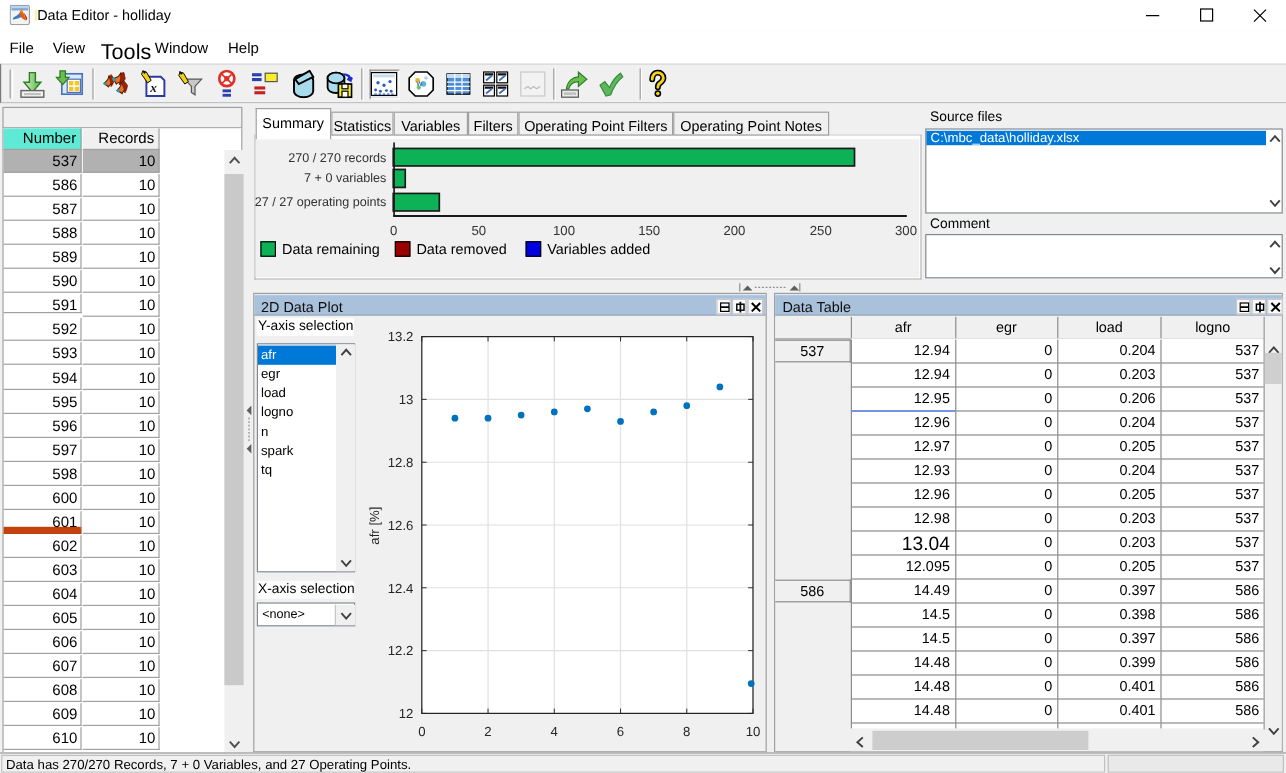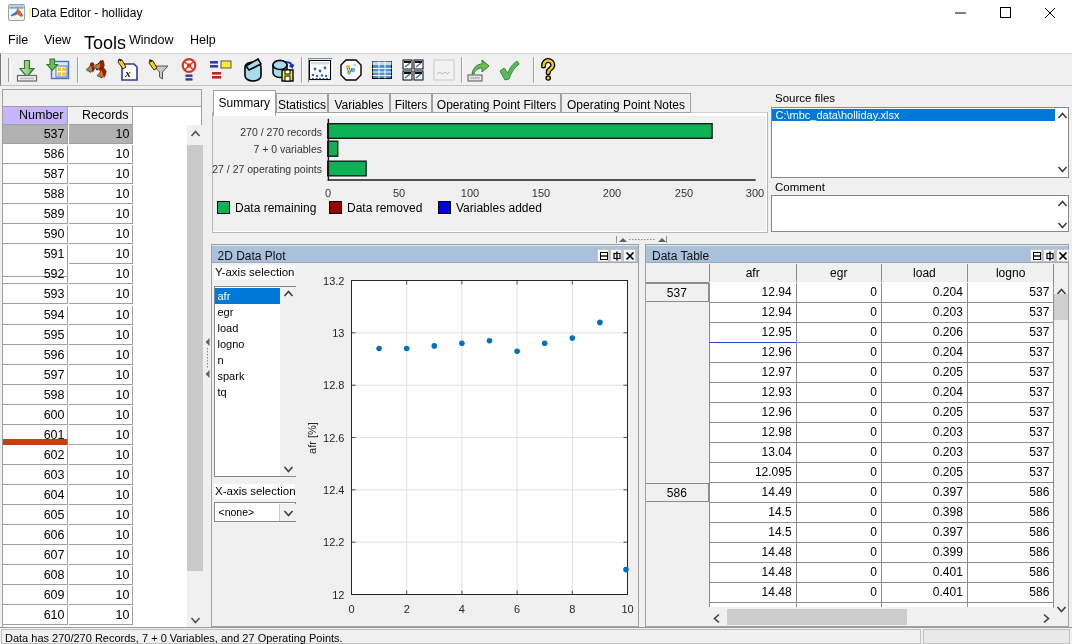--- a/index.html
+++ b/index.html
@@ -173,35 +173,35 @@
 <path d="M7.5 8 C7.5 4.2 10 2.5 12 2.5 C14.8 2.5 16.8 4.6 16.8 7 C16.8 9.4 15.2 10.4 13.8 11.4 C12.5 12.3 12.2 13.2 12.2 14.8" stroke="#f7d117" stroke-width="2.4"></path>
       </g>
 <circle cx="12.2" cy="20" r="2.8" fill="#000"></circle>
       <circle cx="12.2" cy="20" r="1.5" fill="#f7d117"></circle>
     </svg>
   </div>
 <div class="abs" style="left:2px;top:89px;width:200px;height:18px;border:1px solid #a0a0a0;background:#f0f0f0">
     <span class="abs" style="left:4px;top:17px;font-size:12px">Operating Points</span>
   </div>
 <div class="abs" style="left:2px;top:107px;width:200px;height:520px;background:#fff;border-left:1px solid #a0a0a0;border-right:1px solid #a0a0a0">
-    <div class="abs" style="left:0;top:0;width:64.5px;height:18px;background:#c4b5fd;border-right:1px solid #a0a0a0;border-bottom:1px solid #a0a0a0;font-size:12.5px;text-align:right;padding:1px 3px 0 0">Number</div>
+    <div class="abs" style="left:0;top:0;width:64.5px;height:18px;background:#5eead4;border-right:1px solid #a0a0a0;border-bottom:1px solid #a0a0a0;font-size:12.5px;text-align:right;padding:1px 3px 0 0">Number</div>
     <div class="abs" style="left:65.5px;top:0;width:64px;height:18px;background:#f0f0f0;border-right:1px solid #a0a0a0;border-bottom:1px solid #a0a0a0;font-size:12.5px;text-align:right;padding:1px 3px 0 0">Records</div>
     <div class="abs" style="left:0;top:18.0px;width:64.5px;height:19.05px;background:#b1b1b1;border-right:1px solid #a0a0a0;border-bottom:1px solid #a0a0a0;font-size:12.5px;text-align:right;padding:2px 2px 0 0">537</div>
     <div class="abs" style="left:65.5px;top:18.0px;width:64px;height:19.05px;background:#b1b1b1;border-right:1px solid #a0a0a0;border-bottom:1px solid #a0a0a0;font-size:12.5px;text-align:right;padding:2px 2px 0 0">10</div>
     <div class="abs" style="left:0;top:38.0px;width:64.5px;height:19.05px;border-right:1px solid #a0a0a0;border-bottom:1px solid #a0a0a0;font-size:12.5px;text-align:right;padding:2px 2px 0 0">586</div>
     <div class="abs" style="left:65.5px;top:38.0px;width:64px;height:19.05px;border-right:1px solid #a0a0a0;border-bottom:1px solid #a0a0a0;font-size:12.5px;text-align:right;padding:2px 2px 0 0">10</div>
     <div class="abs" style="left:0;top:58.1px;width:64.5px;height:19.05px;border-right:1px solid #a0a0a0;border-bottom:1px solid #a0a0a0;font-size:12.5px;text-align:right;padding:2px 2px 0 0">587</div>
     <div class="abs" style="left:65.5px;top:58.1px;width:64px;height:19.05px;border-right:1px solid #a0a0a0;border-bottom:1px solid #a0a0a0;font-size:12.5px;text-align:right;padding:2px 2px 0 0">10</div>
     <div class="abs" style="left:0;top:78.1px;width:64.5px;height:19.05px;border-right:1px solid #a0a0a0;border-bottom:1px solid #a0a0a0;font-size:12.5px;text-align:right;padding:2px 2px 0 0">588</div>
     <div class="abs" style="left:65.5px;top:78.1px;width:64px;height:19.05px;border-right:1px solid #a0a0a0;border-bottom:1px solid #a0a0a0;font-size:12.5px;text-align:right;padding:2px 2px 0 0">10</div>
     <div class="abs" style="left:0;top:98.2px;width:64.5px;height:19.05px;border-right:1px solid #a0a0a0;border-bottom:1px solid #a0a0a0;font-size:12.5px;text-align:right;padding:2px 2px 0 0">589</div>
     <div class="abs" style="left:65.5px;top:98.2px;width:64px;height:19.05px;border-right:1px solid #a0a0a0;border-bottom:1px solid #a0a0a0;font-size:12.5px;text-align:right;padding:2px 2px 0 0">10</div>
     <div class="abs" style="left:0;top:118.2px;width:64.5px;height:19.05px;border-right:1px solid #a0a0a0;border-bottom:1px solid #a0a0a0;font-size:12.5px;text-align:right;padding:2px 2px 0 0">590</div>
     <div class="abs" style="left:65.5px;top:118.2px;width:64px;height:19.05px;border-right:1px solid #a0a0a0;border-bottom:1px solid #a0a0a0;font-size:12.5px;text-align:right;padding:2px 2px 0 0">10</div>
-    <div class="abs" style="left:0;top:138.3px;width:64.5px;height:32px;border-right:1px solid #a0a0a0;border-bottom:1px solid #a0a0a0;font-size:12.5px;text-align:right;padding:2px 2px 0 0">591</div>
+    <div class="abs" style="left:0;top:138.3px;width:64.5px;height:16px;border-right:1px solid #a0a0a0;border-bottom:1px solid #a0a0a0;font-size:12.5px;text-align:right;padding:2px 2px 0 0">591</div>
     <div class="abs" style="left:65.5px;top:138.3px;width:64px;height:19.05px;border-right:1px solid #a0a0a0;border-bottom:1px solid #a0a0a0;font-size:12.5px;text-align:right;padding:2px 2px 0 0">10</div>
     <div class="abs" style="left:0;top:158.3px;width:64.5px;height:19.05px;border-right:1px solid #a0a0a0;border-bottom:1px solid #a0a0a0;font-size:12.5px;text-align:right;padding:2px 2px 0 0">592</div>
     <div class="abs" style="left:65.5px;top:158.3px;width:64px;height:19.05px;border-right:1px solid #a0a0a0;border-bottom:1px solid #a0a0a0;font-size:12.5px;text-align:right;padding:2px 2px 0 0">10</div>
     <div class="abs" style="left:0;top:178.4px;width:64.5px;height:19.05px;border-right:1px solid #a0a0a0;border-bottom:1px solid #a0a0a0;font-size:12.5px;text-align:right;padding:2px 2px 0 0">593</div>
     <div class="abs" style="left:65.5px;top:178.4px;width:64px;height:19.05px;border-right:1px solid #a0a0a0;border-bottom:1px solid #a0a0a0;font-size:12.5px;text-align:right;padding:2px 2px 0 0">10</div>
     <div class="abs" style="left:0;top:198.5px;width:64.5px;height:19.05px;border-right:1px solid #a0a0a0;border-bottom:1px solid #a0a0a0;font-size:12.5px;text-align:right;padding:2px 2px 0 0">594</div>
     <div class="abs" style="left:65.5px;top:198.5px;width:64px;height:19.05px;border-right:1px solid #a0a0a0;border-bottom:1px solid #a0a0a0;font-size:12.5px;text-align:right;padding:2px 2px 0 0">10</div>
     <div class="abs" style="left:0;top:218.5px;width:64.5px;height:19.05px;border-right:1px solid #a0a0a0;border-bottom:1px solid #a0a0a0;font-size:12.5px;text-align:right;padding:2px 2px 0 0">595</div>
     <div class="abs" style="left:65.5px;top:218.5px;width:64px;height:19.05px;border-right:1px solid #a0a0a0;border-bottom:1px solid #a0a0a0;font-size:12.5px;text-align:right;padding:2px 2px 0 0">10</div>
     <div class="abs" style="left:0;top:238.6px;width:64.5px;height:19.05px;border-right:1px solid #a0a0a0;border-bottom:1px solid #a0a0a0;font-size:12.5px;text-align:right;padding:2px 2px 0 0">596</div>
@@ -478,21 +478,21 @@
     <div class="abs" style="left:234.9px;top:137.5px;width:85.99999999999997px;height:20px;border-left:1px solid #8c8c8c;border-bottom:1px solid #8c8c8c;font-size:12px;text-align:right;padding:2px 4px 0 0;overflow:hidden">0.204</div>
     <div class="abs" style="left:320.9px;top:137.5px;width:86.5px;height:20px;border-left:1px solid #8c8c8c;border-bottom:1px solid #8c8c8c;font-size:12px;text-align:right;padding:2px 4px 0 0;overflow:hidden">537</div>
     <div class="abs" style="left:62.7px;top:157.5px;width:86.89999999999999px;height:20px;border-left:1px solid #8c8c8c;border-bottom:1px solid #8c8c8c;font-size:12px;text-align:right;padding:2px 4px 0 0;overflow:hidden">12.96</div>
     <div class="abs" style="left:149.6px;top:157.5px;width:85.30000000000001px;height:20px;border-left:1px solid #8c8c8c;border-bottom:1px solid #8c8c8c;font-size:12px;text-align:right;padding:2px 4px 0 0;overflow:hidden">0</div>
     <div class="abs" style="left:234.9px;top:157.5px;width:85.99999999999997px;height:20px;border-left:1px solid #8c8c8c;border-bottom:1px solid #8c8c8c;font-size:12px;text-align:right;padding:2px 4px 0 0;overflow:hidden">0.205</div>
     <div class="abs" style="left:320.9px;top:157.5px;width:86.5px;height:20px;border-left:1px solid #8c8c8c;border-bottom:1px solid #8c8c8c;font-size:12px;text-align:right;padding:2px 4px 0 0;overflow:hidden">537</div>
     <div class="abs" style="left:62.7px;top:177.5px;width:86.89999999999999px;height:20px;border-left:1px solid #8c8c8c;border-bottom:1px solid #8c8c8c;font-size:12px;text-align:right;padding:2px 4px 0 0;overflow:hidden">12.98</div>
     <div class="abs" style="left:149.6px;top:177.5px;width:85.30000000000001px;height:20px;border-left:1px solid #8c8c8c;border-bottom:1px solid #8c8c8c;font-size:12px;text-align:right;padding:2px 4px 0 0;overflow:hidden">0</div>
     <div class="abs" style="left:234.9px;top:177.5px;width:85.99999999999997px;height:20px;border-left:1px solid #8c8c8c;border-bottom:1px solid #8c8c8c;font-size:12px;text-align:right;padding:2px 4px 0 0;overflow:hidden">0.203</div>
     <div class="abs" style="left:320.9px;top:177.5px;width:86.5px;height:20px;border-left:1px solid #8c8c8c;border-bottom:1px solid #8c8c8c;font-size:12px;text-align:right;padding:2px 4px 0 0;overflow:hidden">537</div>
-    <div class="abs" style="left:62.7px;top:197.5px;width:86.89999999999999px;height:20px;border-left:1px solid #8c8c8c;border-bottom:1px solid #8c8c8c;font-size:12px;text-align:right;padding:2px 4px 0 0;overflow:hidden">13.04</div>
+    <div class="abs" style="left:62.7px;top:197.5px;width:86.89999999999999px;height:20px;border-left:1px solid #8c8c8c;border-bottom:1px solid #8c8c8c;font-size:16px;text-align:right;padding:2px 4px 0 0;overflow:hidden">13.04</div>
     <div class="abs" style="left:149.6px;top:197.5px;width:85.30000000000001px;height:20px;border-left:1px solid #8c8c8c;border-bottom:1px solid #8c8c8c;font-size:12px;text-align:right;padding:2px 4px 0 0;overflow:hidden">0</div>
     <div class="abs" style="left:234.9px;top:197.5px;width:85.99999999999997px;height:20px;border-left:1px solid #8c8c8c;border-bottom:1px solid #8c8c8c;font-size:12px;text-align:right;padding:2px 4px 0 0;overflow:hidden">0.203</div>
     <div class="abs" style="left:320.9px;top:197.5px;width:86.5px;height:20px;border-left:1px solid #8c8c8c;border-bottom:1px solid #8c8c8c;font-size:12px;text-align:right;padding:2px 4px 0 0;overflow:hidden">537</div>
     <div class="abs" style="left:62.7px;top:217.5px;width:86.89999999999999px;height:20px;border-left:1px solid #8c8c8c;border-bottom:1px solid #8c8c8c;font-size:12px;text-align:right;padding:2px 4px 0 0;overflow:hidden">12.095</div>
     <div class="abs" style="left:149.6px;top:217.5px;width:85.30000000000001px;height:20px;border-left:1px solid #8c8c8c;border-bottom:1px solid #8c8c8c;font-size:12px;text-align:right;padding:2px 4px 0 0;overflow:hidden">0</div>
     <div class="abs" style="left:234.9px;top:217.5px;width:85.99999999999997px;height:20px;border-left:1px solid #8c8c8c;border-bottom:1px solid #8c8c8c;font-size:12px;text-align:right;padding:2px 4px 0 0;overflow:hidden">0.205</div>
     <div class="abs" style="left:320.9px;top:217.5px;width:86.5px;height:20px;border-left:1px solid #8c8c8c;border-bottom:1px solid #8c8c8c;font-size:12px;text-align:right;padding:2px 4px 0 0;overflow:hidden">537</div>
     <div class="abs" style="left:0;top:237.5px;width:62.7px;height:19px;background:#f0f0f0;border:1px solid #8c8c8c;border-left:none;font-size:12px;text-align:center;padding-top:2px">586</div>
     <div class="abs" style="left:62.7px;top:237.5px;width:86.89999999999999px;height:20px;border-left:1px solid #8c8c8c;border-bottom:1px solid #8c8c8c;font-size:12px;text-align:right;padding:2px 4px 0 0;overflow:hidden">14.49</div>
     <div class="abs" style="left:149.6px;top:237.5px;width:85.30000000000001px;height:20px;border-left:1px solid #8c8c8c;border-bottom:1px solid #8c8c8c;font-size:12px;text-align:right;padding:2px 4px 0 0;overflow:hidden">0</div>

